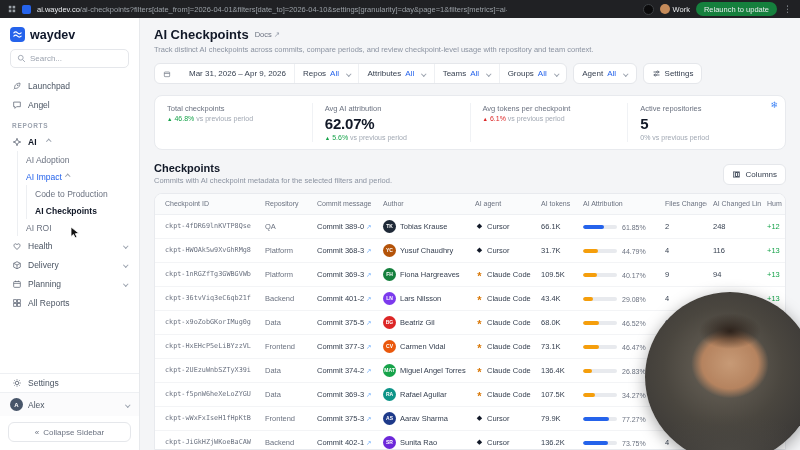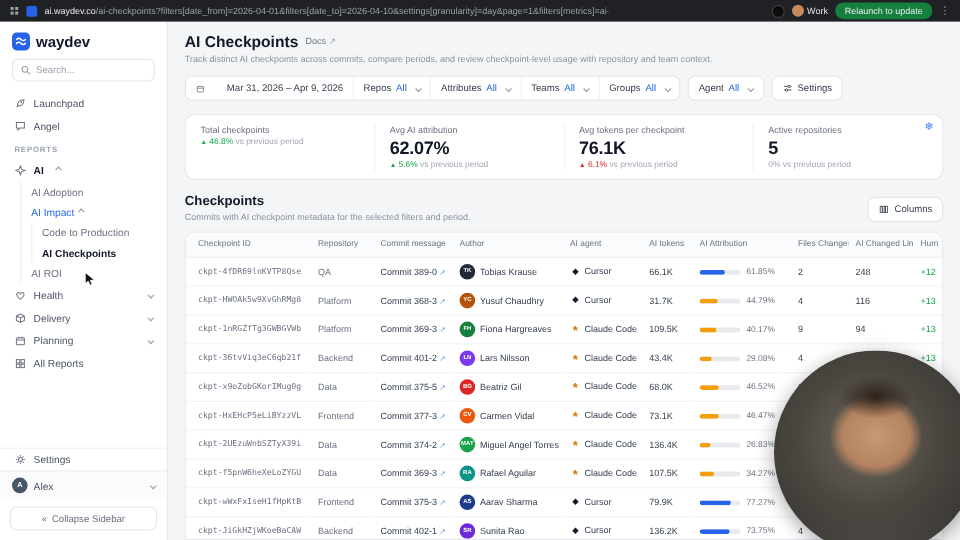--- a/index.html
+++ b/index.html
@@ -342,21 +342,20 @@
         <div class="m-label">Total checkpoints</div>
         <div class="m-delta"><span class="arrow" style="color: rgb(22, 163, 74);">▲</span> <span class="pct" style="color: rgb(22, 163, 74);">46.8%</span> <span>vs previous period</span></div>
       </div>
       <div class="metric">
         <div class="m-label">Avg AI attribution</div>
         <div class="m-value">62.07%</div>
         <div class="m-delta"><span class="arrow" style="color: rgb(22, 163, 74);">▲</span> <span class="pct" style="color: rgb(22, 163, 74);">5.6%</span> <span>vs previous period</span></div>
       </div>
       <div class="metric">
         <div class="m-label">Avg tokens per checkpoint</div>
-        <div class="m-value">76.1K</div>
         <div class="m-delta"><span class="arrow" style="color: rgb(220, 38, 38);">▲</span> <span class="pct" style="color: rgb(220, 38, 38);">6.1%</span> <span>vs previous period</span></div>
       </div>
       <div class="metric">
         <div class="m-label">Active repositories</div>
         <div class="m-value">5</div>
         <div class="m-delta"><span class="arrow" style="color: rgb(154, 163, 175);"></span> <span class="pct" style="color: rgb(154, 163, 175);">0%</span> <span>vs previous period</span></div>
       </div>
       <span class="sparkle">❄</span>
     </div>
 

